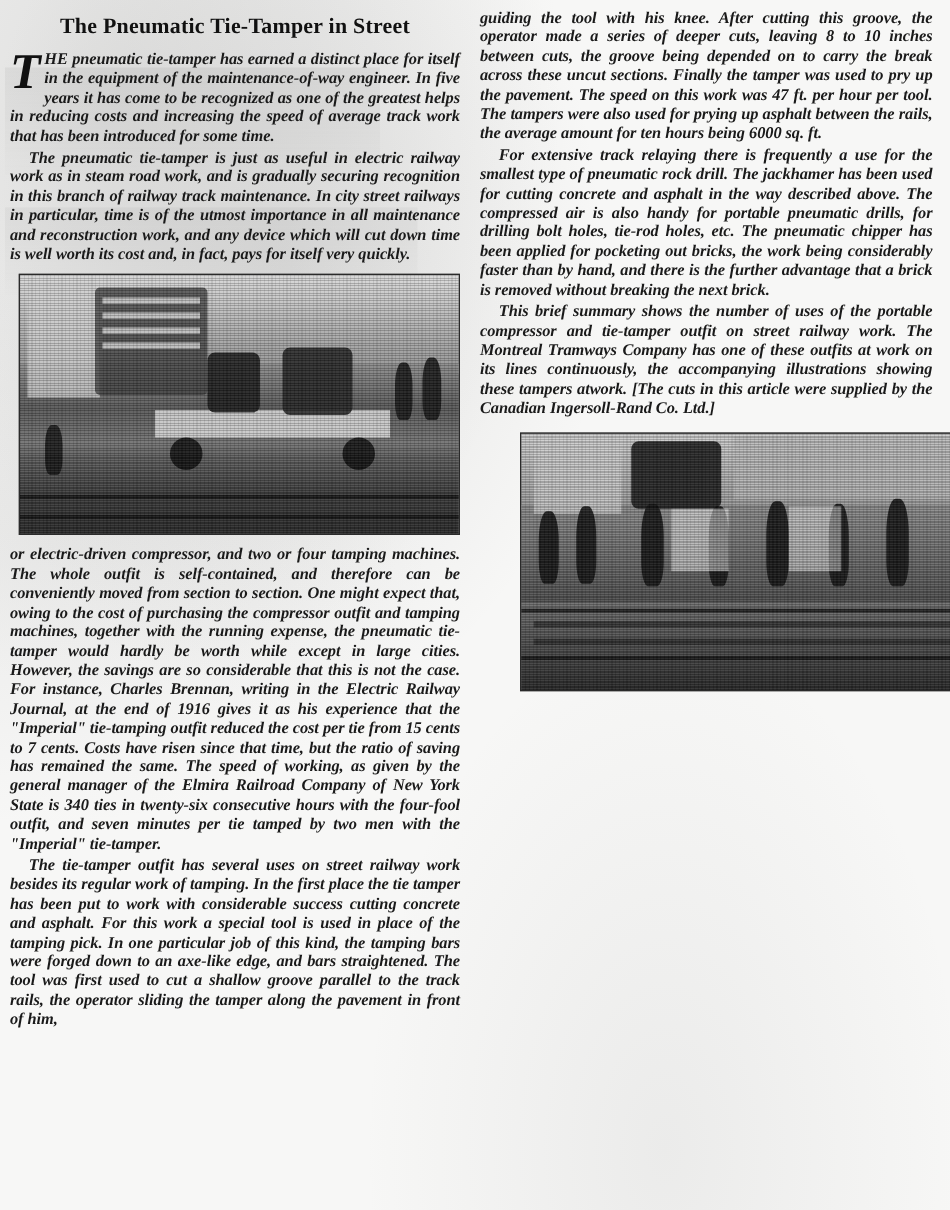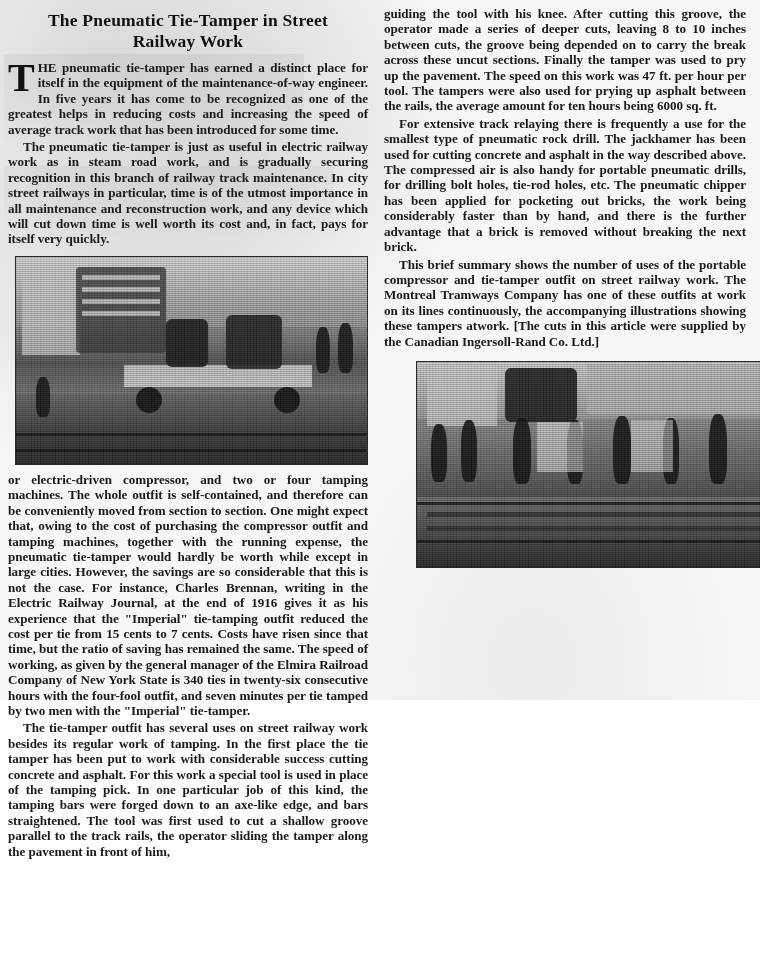--- a/index.html
+++ b/index.html
@@ -11,21 +11,21 @@
     width: 760px;
     height: 968px;
     overflow: hidden;
     font-family: "Liberation Serif", serif;
   }
 
   
   .page {
     position: relative;
     width: 760px;
-    height: 700px;
+    height: 968px;
     background:
       radial-gradient(ellipse at 12% 8%, rgba(120,120,120,0.18) 0%, rgba(255,255,255,0) 38%),
       radial-gradient(ellipse at 30% 22%, rgba(120,120,120,0.16) 0%, rgba(255,255,255,0) 34%),
       radial-gradient(ellipse at 5% 45%, rgba(130,130,130,0.10) 0%, rgba(255,255,255,0) 30%),
       radial-gradient(ellipse at 70% 95%, rgba(130,130,130,0.10) 0%, rgba(255,255,255,0) 32%),
       #f7f7f6;
     box-sizing: border-box;
     padding: 6px 24px 0 8px;
   }
 
@@ -54,20 +54,21 @@
   p.body {
     margin: 0 0 2px 0;
     font-family: "Liberation Serif", serif;
     font-size: 13.1px;
     line-height: 15.4px;
     text-align: justify;
     color: #1a1a1a;
     text-indent: 15px;
     font-weight: bold;
     letter-spacing: -0.05px;
+    font-style: italic;
   }
   p.body.noindent { text-indent: 0; }
 
   
   .dropcap {
     float: left;
     font-family: "Liberation Serif", serif;
     font-weight: bold;
     font-size: 40px;
     line-height: 33px;
@@ -155,21 +156,20 @@
 </head>
 <body>
 
 <div class="page">
   <div class="columns">
 
     <div class="col">
 
       <div class="headline">
         <span>The Pneumatic Tie-Tamper in Street</span>
-        <span class="line2">Railway Work</span>
       </div>
 
       <p class="body noindent"><span class="dropcap">T</span><span>HE pneumatic tie-tamper has earned a distinct place for itself in the equipment of the maintenance-of-way engineer. In five years it has come to be recognized as one of the greatest helps in reducing costs and increasing the speed of average track work that has been introduced for some time.</span></p>
 
       <p class="body">The pneumatic tie-tamper is just as useful in electric railway work as in steam road work, and is gradually securing recognition in this branch of railway track maintenance. In city street railways in particular, time is of the utmost importance in all maintenance and reconstruction work, and any device which will cut down time is well worth its cost and, in fact, pays for itself very quickly.</p>
 
 
       <div class="photo" id="photo-compressor-car">
         <div class="sky"></div>
         <div class="midband"></div>

